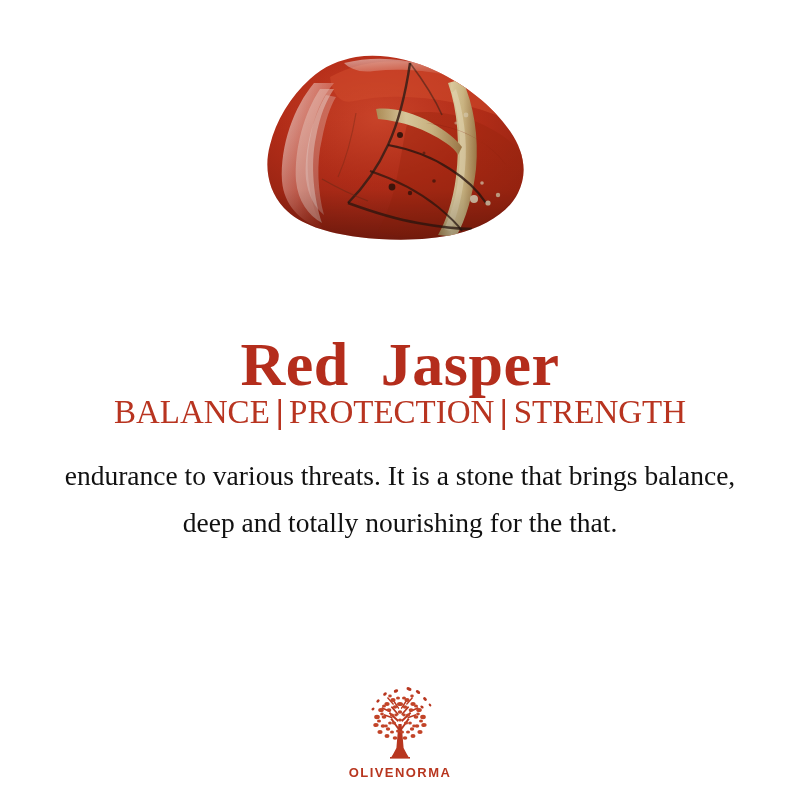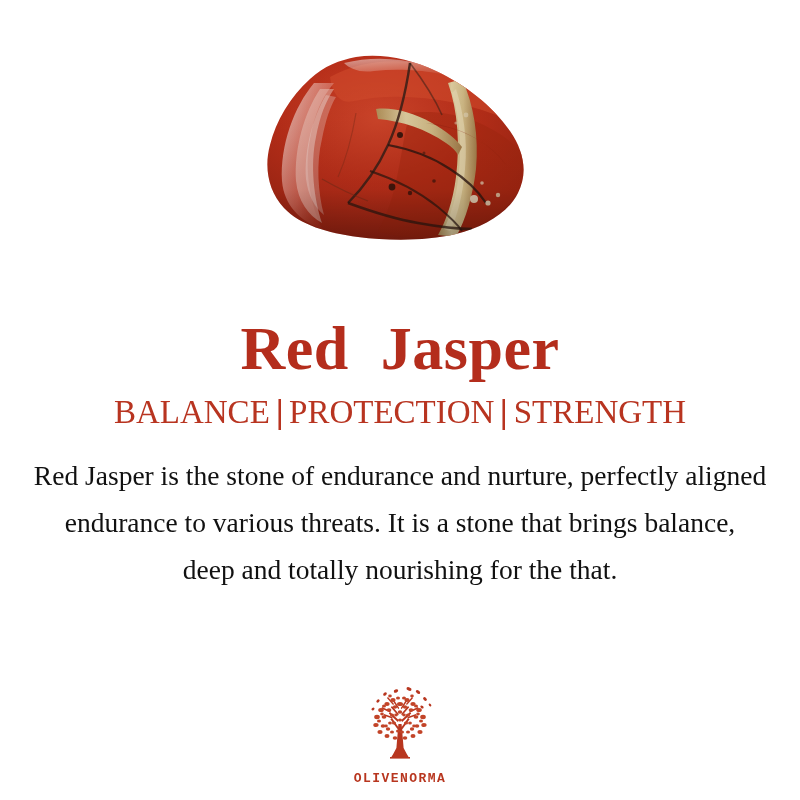--- a/index.html
+++ b/index.html
@@ -36,21 +36,21 @@
   .stone-svg {
     display: block;
     width: 280px;
     height: 190px;
   }
 
   
   .title {
     position: absolute;
     left: 0;
-    top: 272px;
+    top: 288px;
     width: 800px;
     text-align: center;
     font-family: "Liberation Serif", "DejaVu Serif", serif;
     font-size: 62px;
     line-height: 68px;
     font-weight: 700;
     color: #b42d1c;
     letter-spacing: 0.5px;
     white-space: pre;
   }
@@ -102,22 +102,22 @@
     display: flex;
     flex-direction: column;
     align-items: center;
   }
   .logo-tree {
     display: block;
     width: 92px;
     height: 78px;
   }
   .logo-word {
-    margin-top: 9px;
-    font-family: Liberation Mono, monospace;
+    margin-top: 3px;
+    font-family: Liberation Sans, sans-serif;
     font-size: 13px;
     font-weight: 700;
     letter-spacing: 1.45px;
     color: #b8361f;
     line-height: 15px;
   }
 </style>
 </head>
 <body>
 
@@ -218,21 +218,20 @@
     </svg>
   </div>
 
   <h1 class="title">Red  Jasper</h1>
 
   <div class="subtitle">
     <span>BALANCE</span><span class="sep">|</span><span>PROTECTION</span><span class="sep">|</span><span>STRENGTH</span>
   </div>
 
   <div class="body-text">
-    <span class="line">Red Jasper is the stone of endurance and nurture, perfectly aligned</span>
     <span class="line">endurance to various threats. It is a stone that brings balance,</span>
     <span class="line">deep and totally nourishing for the that.</span>
   </div>
 
   <div class="logo">
     <svg class="logo-tree" viewBox="0 0 92 78" aria-hidden="true">
       <g fill="#b8361f">
 
         <path d="M44.4 40 L47.6 40 L49.6 64 L52.8 70 L54.6 73 L37.4 73
                  L39.2 70 L42.4 64 Z"></path>

